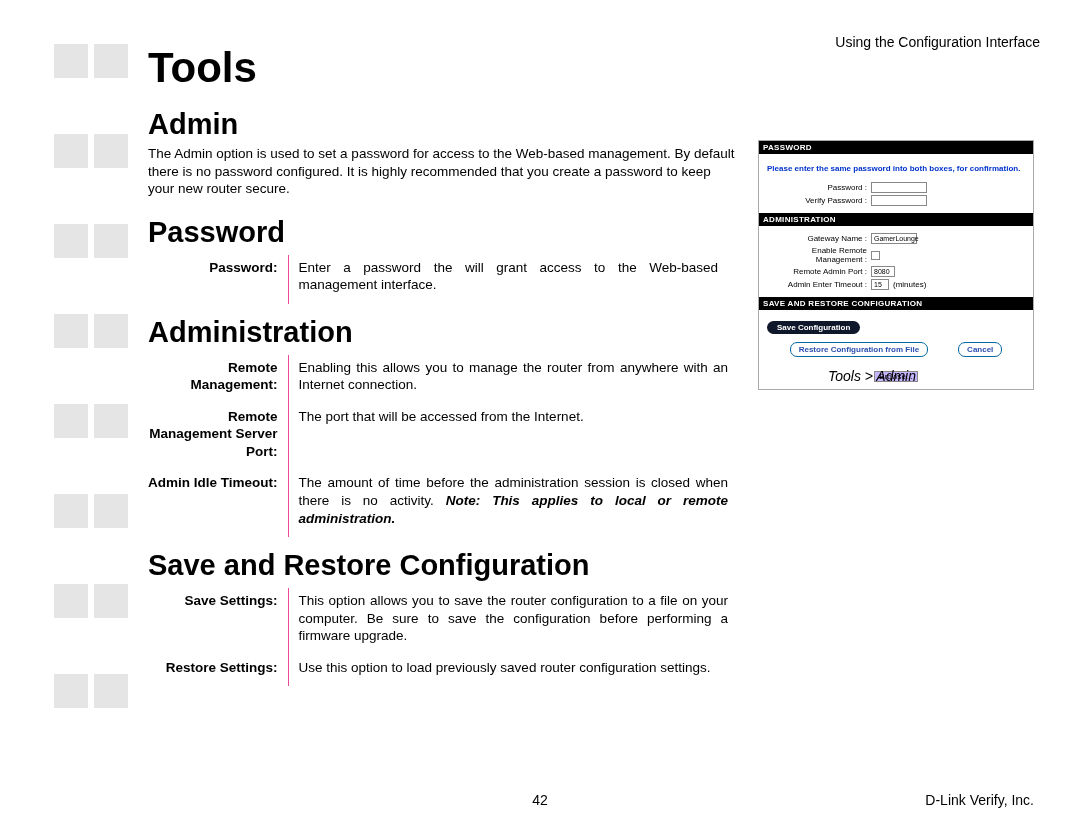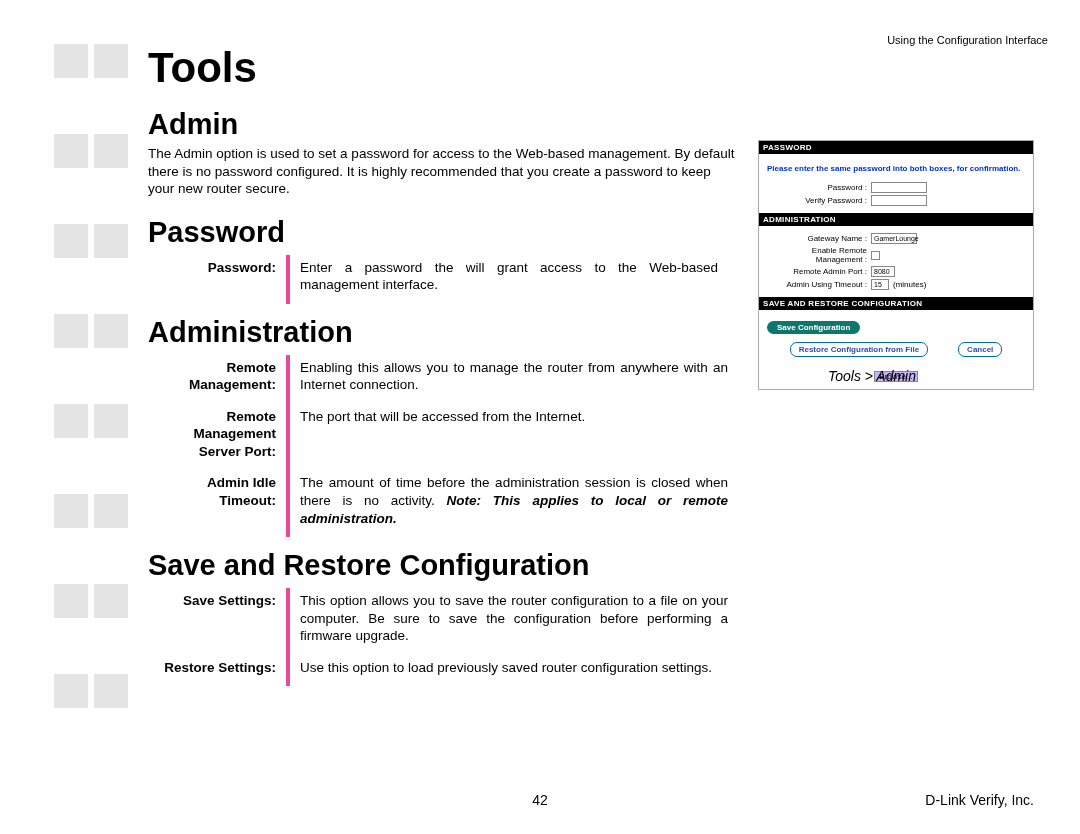--- a/index.html
+++ b/index.html
@@ -4,43 +4,43 @@
 <style>
   * { margin: 0; padding: 0; box-sizing: border-box; }
   html, body { width: 1080px; height: 834px; background: #fff; font-family: Arial, Helvetica, sans-serif; color: #000; }
   .page { position: relative; width: 1080px; height: 834px; }
 
   
   .squares { position: absolute; left: 54px; top: 44px; width: 80px; }
   .sq-row { display: flex; gap: 6px; margin-bottom: 56px; }
   .sq { width: 34px; height: 34px; background: #e5e5e5; }
 
-  .header-right { position: absolute; right: 32px; top: 34px; font-size: 11px; }
+  .header-right { position: absolute; right: 40px; top: 34px; font-size: 14px; }
   .main-title { position: absolute; left: 148px; top: 44px; font-size: 42px; font-weight: 700; font-family: "Arial Narrow", Arial, sans-serif; letter-spacing: 0px; }
   .sub-title { font-size: 29px; font-weight: 700; font-family: "Arial Narrow", Arial, sans-serif; letter-spacing: 0px; margin-top: 12px; margin-bottom: 4px; }
   .content { position: absolute; left: 148px; top: 96px; width: 590px; }
   .intro { font-size: 13.5px; line-height: 1.3; margin-bottom: 18px; }
 
   .def-table { margin-top: 6px; border-collapse: collapse; }
   .def-table td { font-size: 13.5px; padding: 4px 10px 10px 10px; vertical-align: top; line-height: 1.3; }
-  .def-table td.label { width: 140px; text-align: right; font-weight: 700; font-family: "Arial Narrow", Arial, sans-serif; border-right: 4px solid #ec4899; padding-left: 0; }
+  .def-table td.label { width: 140px; text-align: right; font-weight: 700; font-family: "Arial Narrow", Arial, sans-serif; border-right: 1px solid #ec4899; padding-left: 0; }
   .def-table td.val { width: 450px; text-align: justify; }
   .def-table td.val.narrow { width: 440px; }
   .note { font-weight: 700; font-style: italic; }
 
   
   .shot { position: absolute; right: 46px; top: 140px; width: 276px; border: 1px solid #aaa; background: #fff; font-family: "MS Sans Serif", Tahoma, Arial, sans-serif; }
   .shot .bar { background: #000; color: #fff; font-size: 8px; font-weight: 700; padding: 2px 4px; letter-spacing: 0.3px; }
   .shot .blue-note { color: #0033cc; font-size: 8px; font-weight: 700; padding: 10px 8px 8px 8px; }
   .shot .form-row { display: flex; align-items: center; font-size: 8px; padding: 1px 8px; }
   .shot .form-row .lab { flex: 0 0 104px; text-align: right; padding-right: 4px; }
   .shot .form-row .inp { border: 1px solid #888; height: 11px; background: #fff; }
   .shot .spacer { height: 6px; }
   .shot .btn { display: inline-block; font-size: 8px; color: #fff; font-weight: 700; padding: 2px 10px; border-radius: 7px; }
-  .shot .btn.blue { background: #0f766e; }
+  .shot .btn.blue { background: #0f172a; }
   .shot .btn-outline { display: inline-block; font-size: 8px; color: #2a4fb0; font-weight: 700; padding: 2px 8px; border: 1px solid #0369a1; border-radius: 7px; background: #fff; }
   .shot .btn-row { padding: 6px 8px; }
   .shot .btn-row2 { padding: 2px 8px 6px 8px; display: flex; justify-content: center; gap: 30px; }
   .shot .browse { display: inline-block; font-size: 8px; border: 1px solid #888; background: #c4b5fd; padding: 0 4px; }
   .shot .center { text-align: center; padding: 2px 0 6px 0; }
   .shot .unit { font-size: 8px; padding-left: 4px; }
 
   .caption { position: absolute; right: 46px; top: 368px; width: 324px; text-align: center; font-style: italic; font-size: 14px; }
 
   .page-num { position: absolute; left: 0; right: 0; bottom: 26px; text-align: center; font-size: 14px; }
@@ -158,21 +158,21 @@
     </div>
     <div class="form-row">
       <span class="lab">Enable Remote Management :</span>
       <span class="inp" style="width:9px;height:9px"></span>
     </div>
     <div class="form-row">
       <span class="lab">Remote Admin Port :</span>
       <span class="inp" style="width:24px;font-size:7px;padding-left:2px;line-height:10px">8080</span>
     </div>
     <div class="form-row">
-      <span class="lab">Admin Using Timeout :</span>
+      <span class="lab">Admin Enter Timeout :</span>
       <span class="inp" style="width:18px;font-size:7px;padding-left:2px;line-height:10px">15</span>
       <span class="unit">(minutes)</span>
     </div>
     <div class="spacer"></div>
 
     <div class="bar">SAVE AND RESTORE CONFIGURATION</div>
     <div class="btn-row">
       <span class="btn blue">Save Configuration</span>
     </div>
     <div class="btn-row2">

